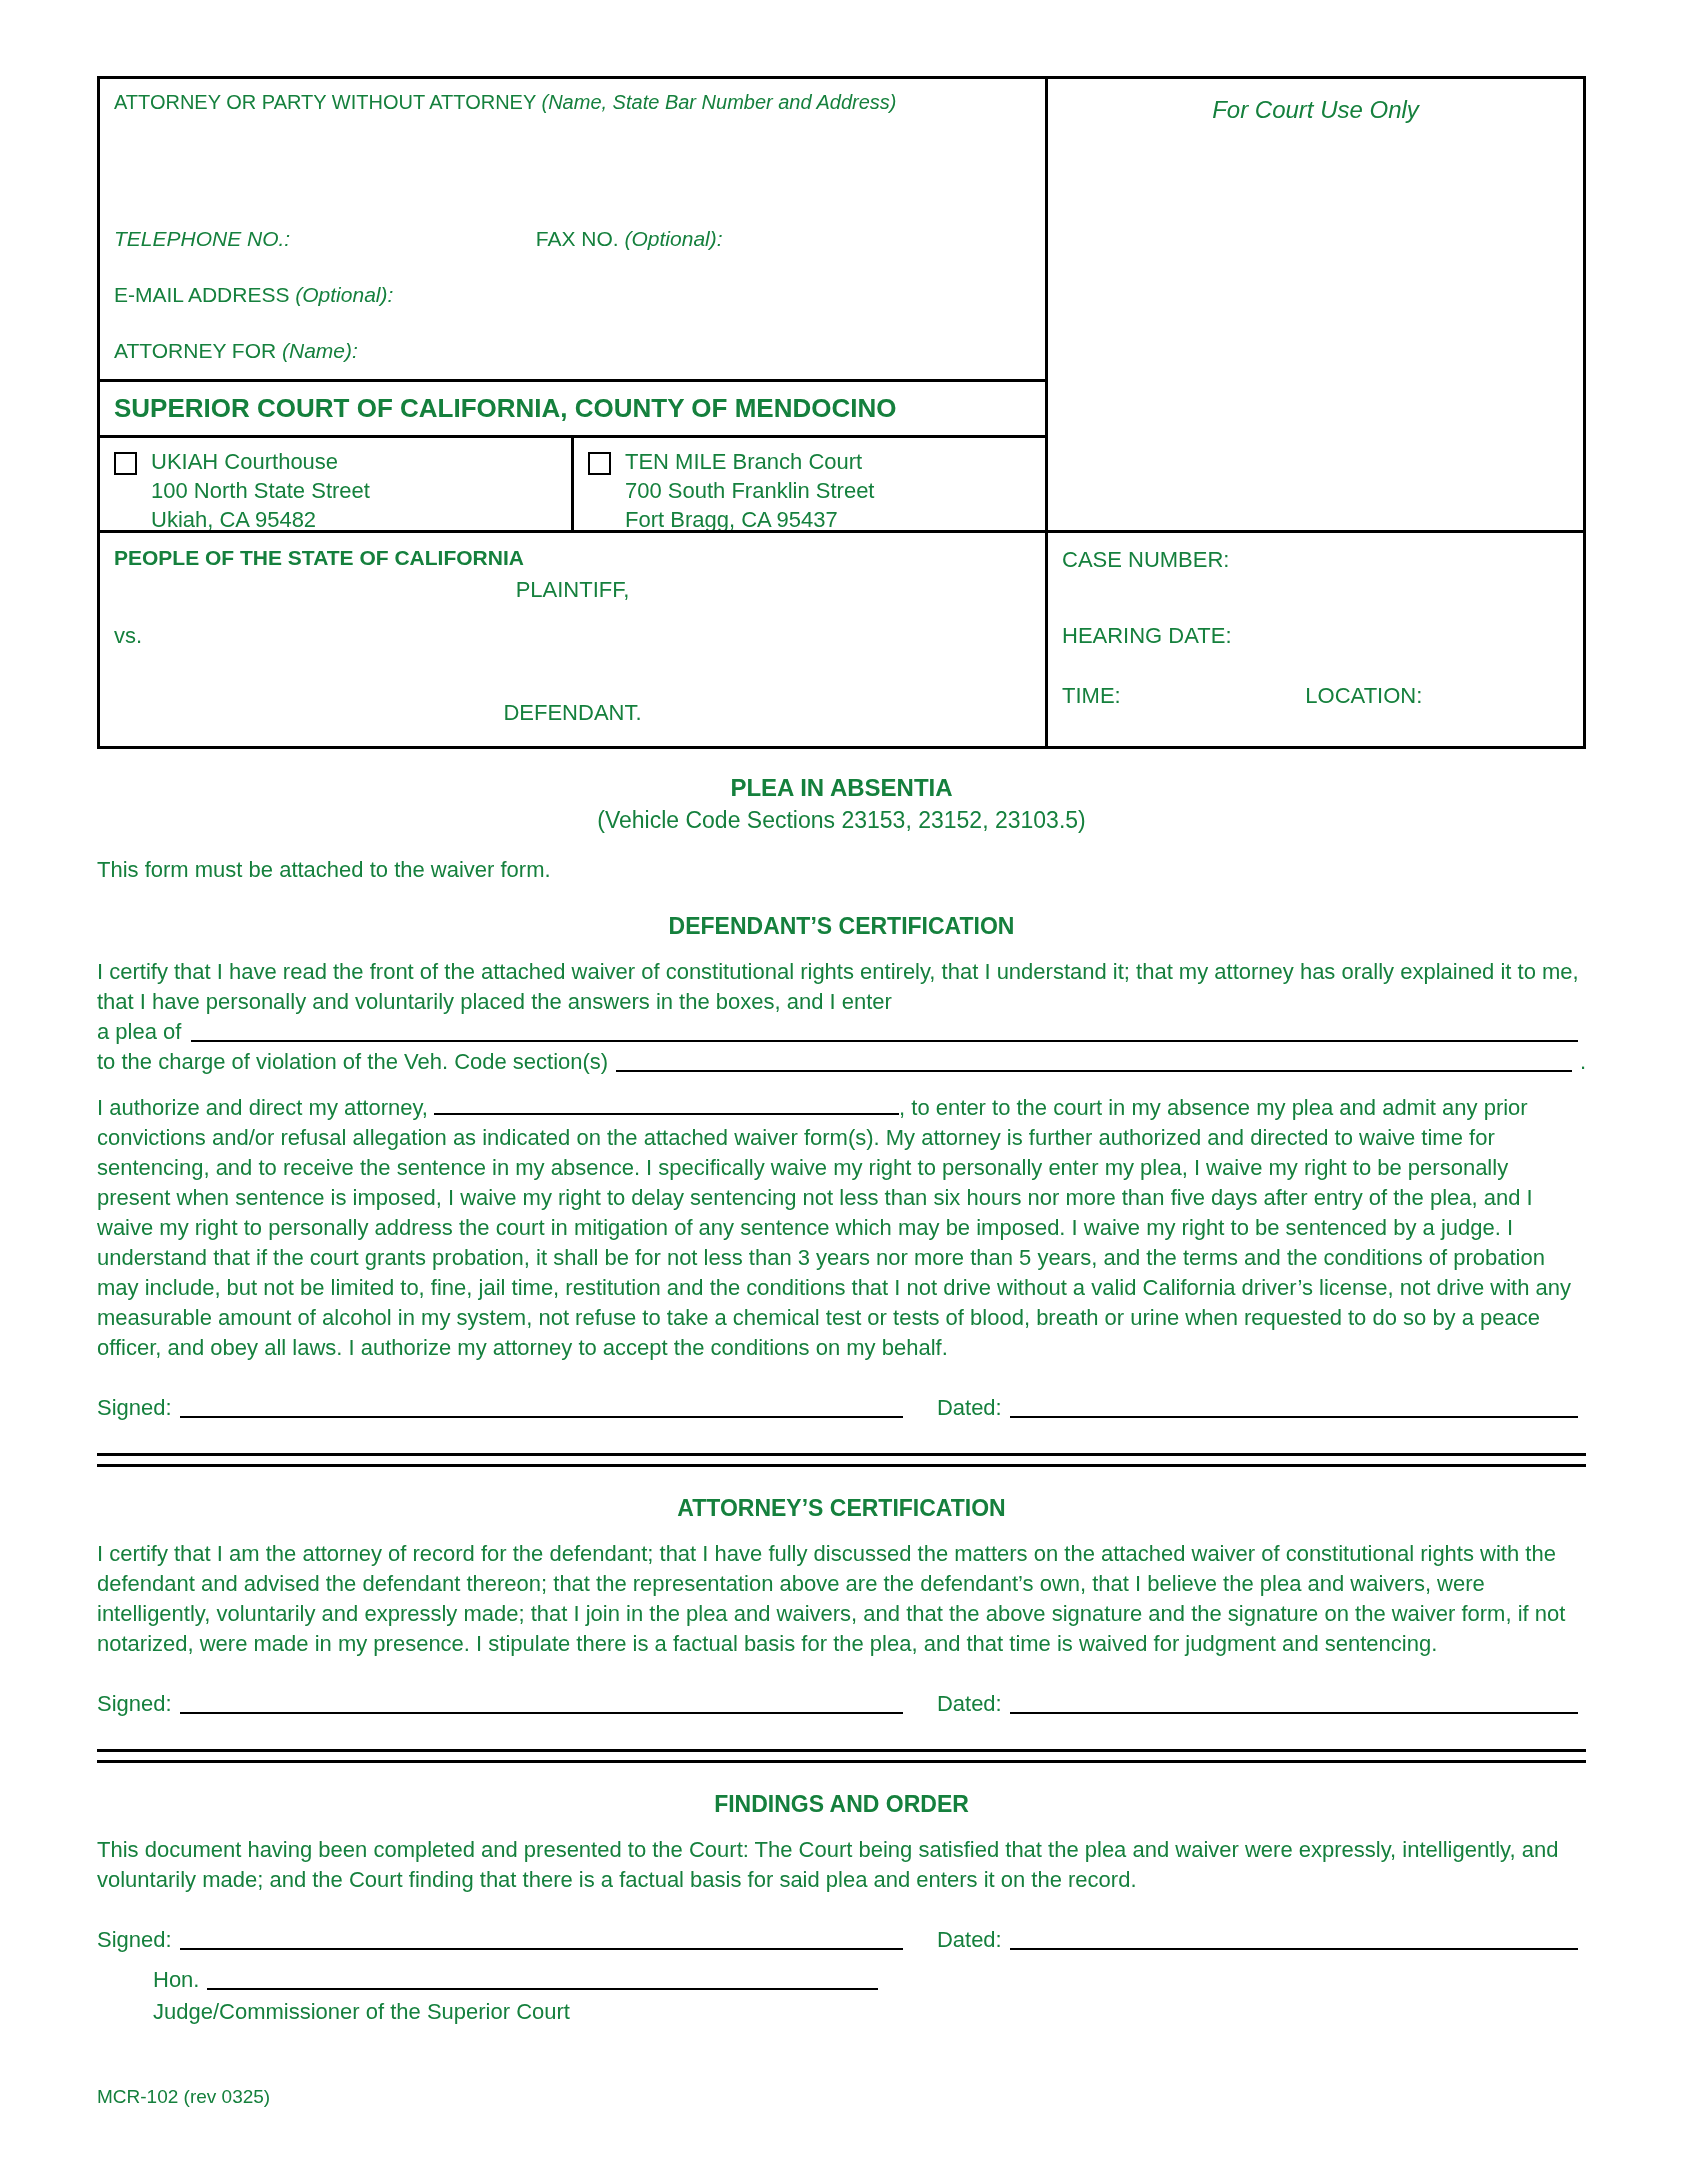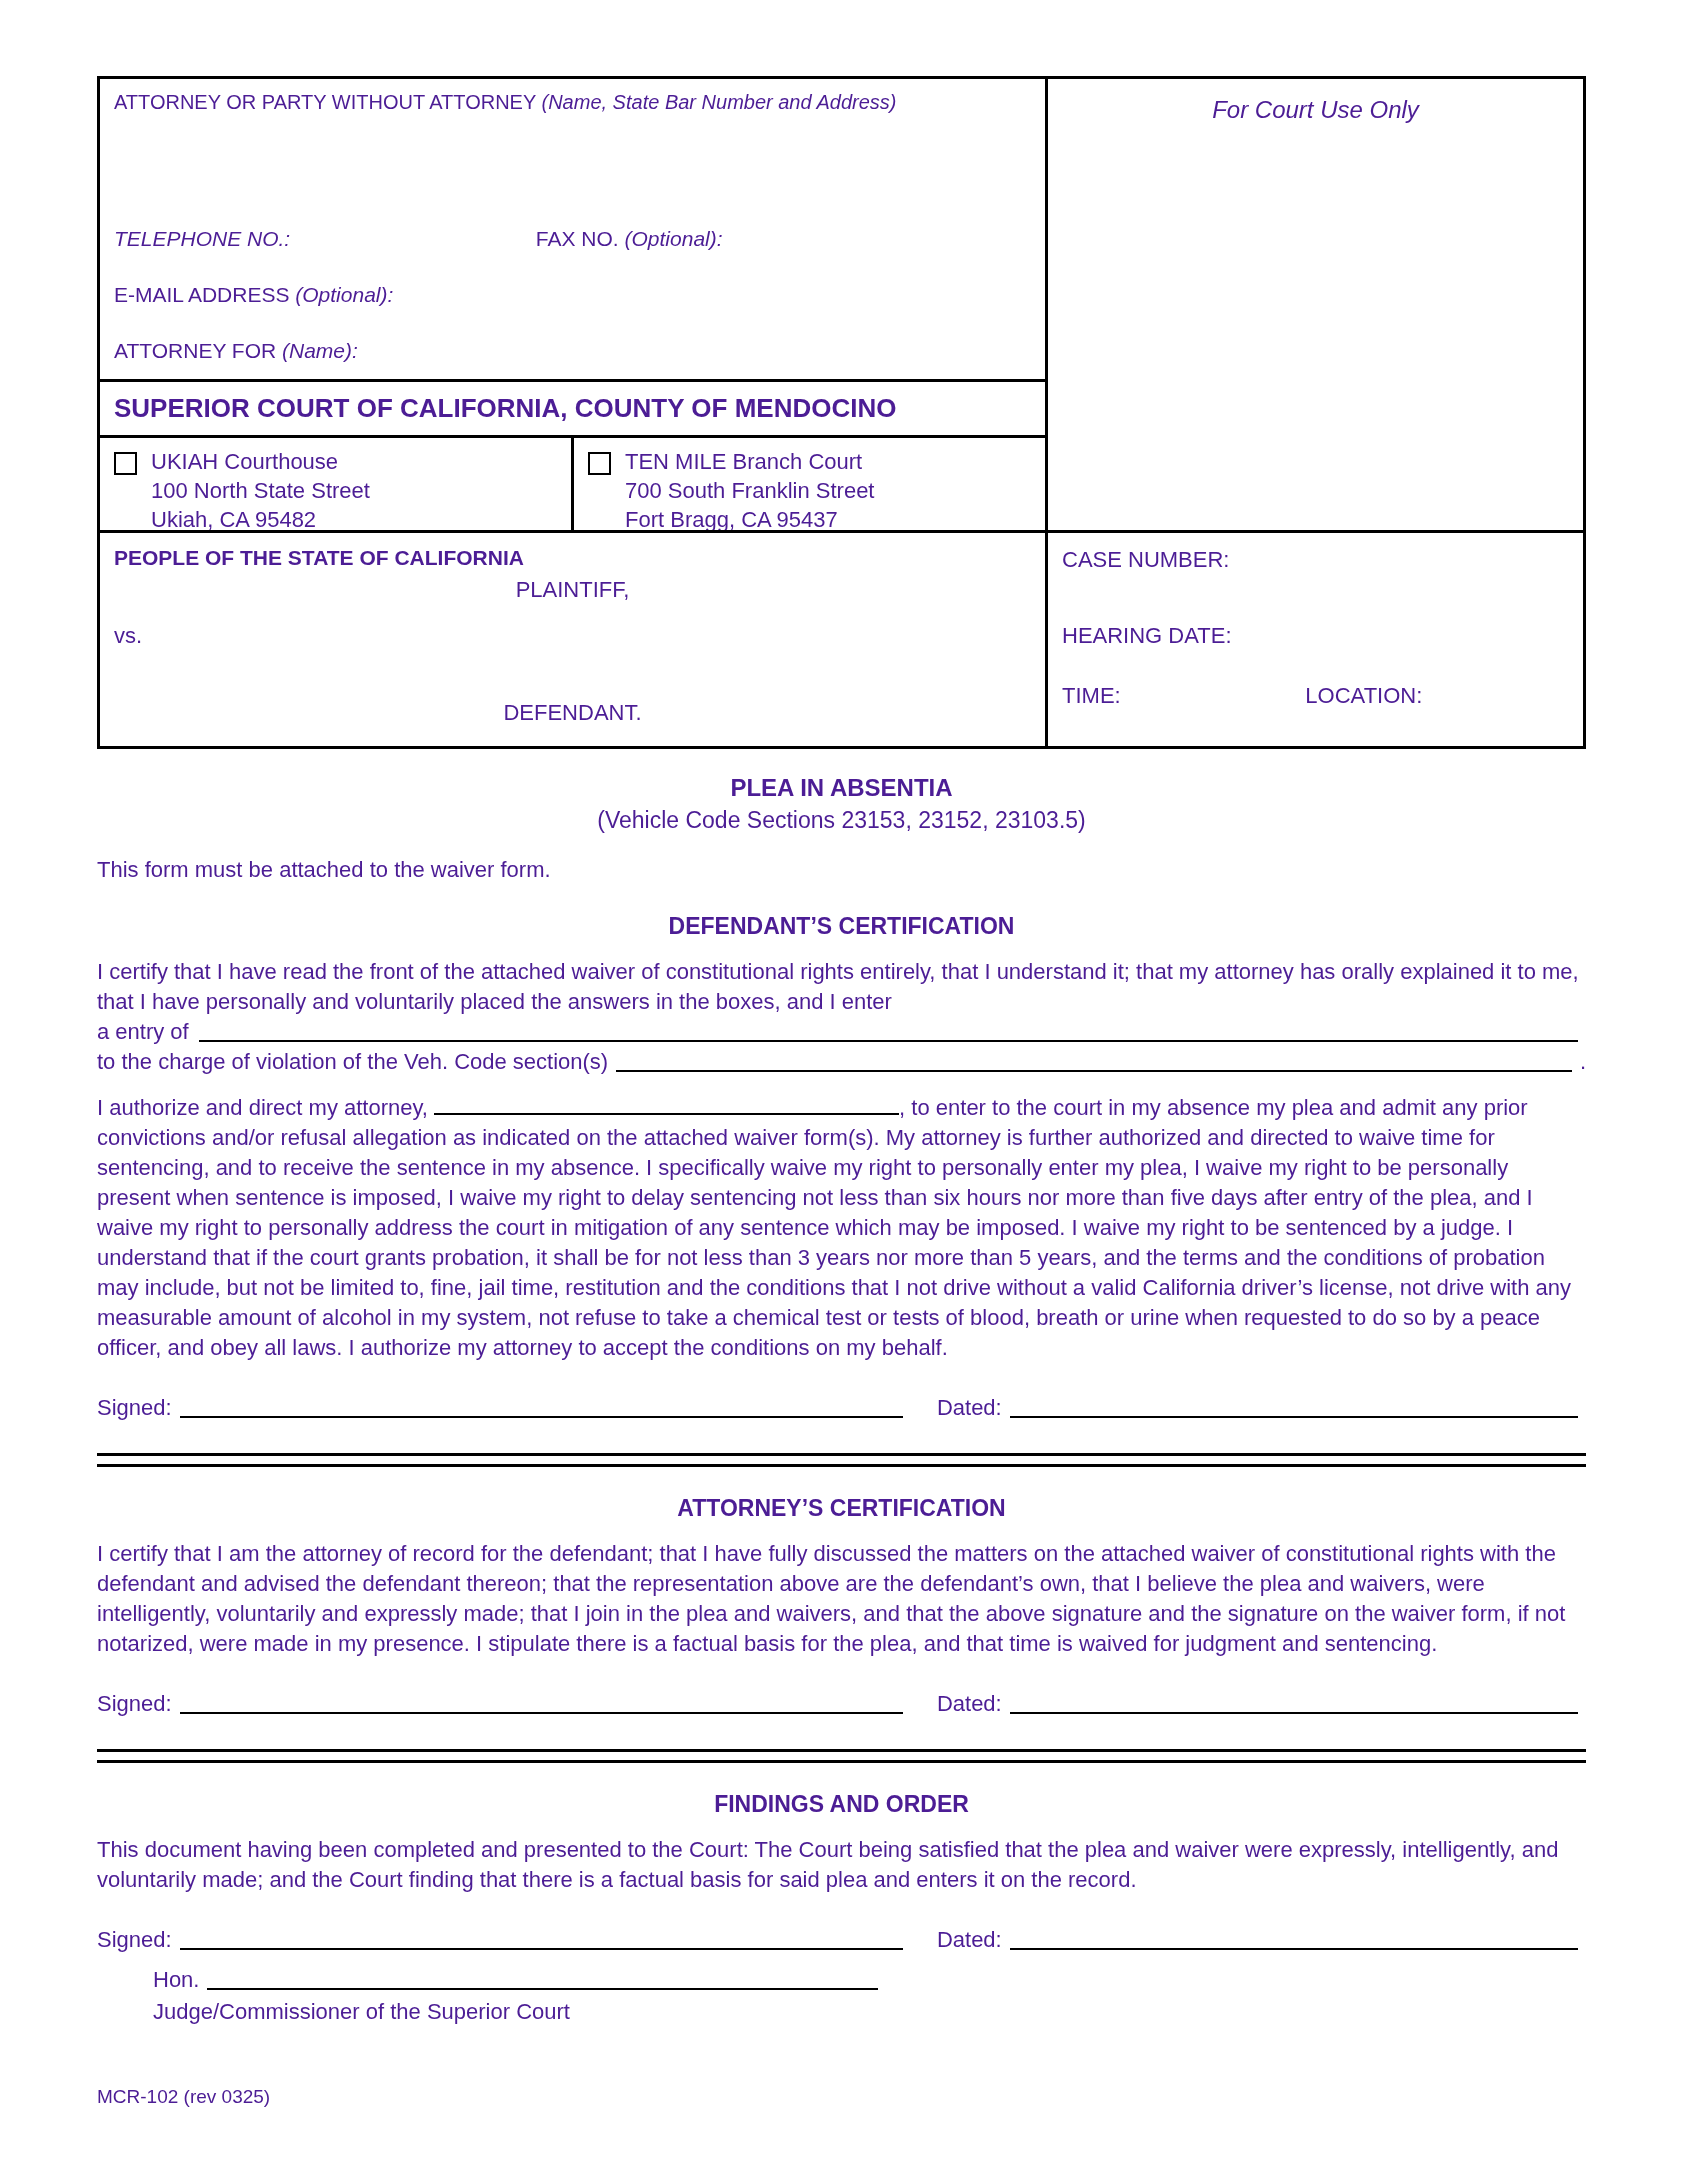--- a/index.html
+++ b/index.html
@@ -1,18 +1,18 @@
 <!DOCTYPE html>
 <html><head>
 <meta charset="utf-8">
 <style>
   html, body { margin: 0; padding: 0; background: #ffffff; }
   .page {
     width: 1683px; height: 2178px; box-sizing: border-box;
-    background: #ffffff; color: #4c1d95;
+    background: #ffffff; color: #15803d;
     font-family: "Liberation Sans", sans-serif;
     font-size: 22px; line-height: 30px;
     padding: 76px 97px 0 97px;
     position: relative; margin: 0 auto;
   }
   
   .header-box {
     border: 3px solid #000;
     display: grid;
     grid-template-columns: 1fr 535px;
@@ -138,21 +138,21 @@
   <div class="form-title">PLEA IN ABSENTIA</div>
   <div class="form-subtitle">(Vehicle Code Sections 23153, 23152, 23103.5)</div>
   <div class="note">This form must be attached to the waiver form.</div>
 
   <div class="section-heading">DEFENDANT’S CERTIFICATION</div>
 
   <div class="para">
     <span>I certify that I have read the front of the attached waiver of constitutional rights entirely, that I understand it; that my attorney has orally explained it to me, that I have personally and voluntarily placed the answers in the boxes, and I enter</span>
   </div>
   <div class="fill-row plea-row">
-    <span>a entry of</span>
+    <span>a plea of</span>
     <span class="blank-grow"></span>
   </div>
   <div class="fill-row charge-row">
     <span>to the charge of violation of the Veh. Code section(s)</span>
     <span class="blank-grow"></span>
     <span class="suffix">.</span>
   </div>
 
   <div class="para">
     <span>I authorize and direct my attorney,</span>

